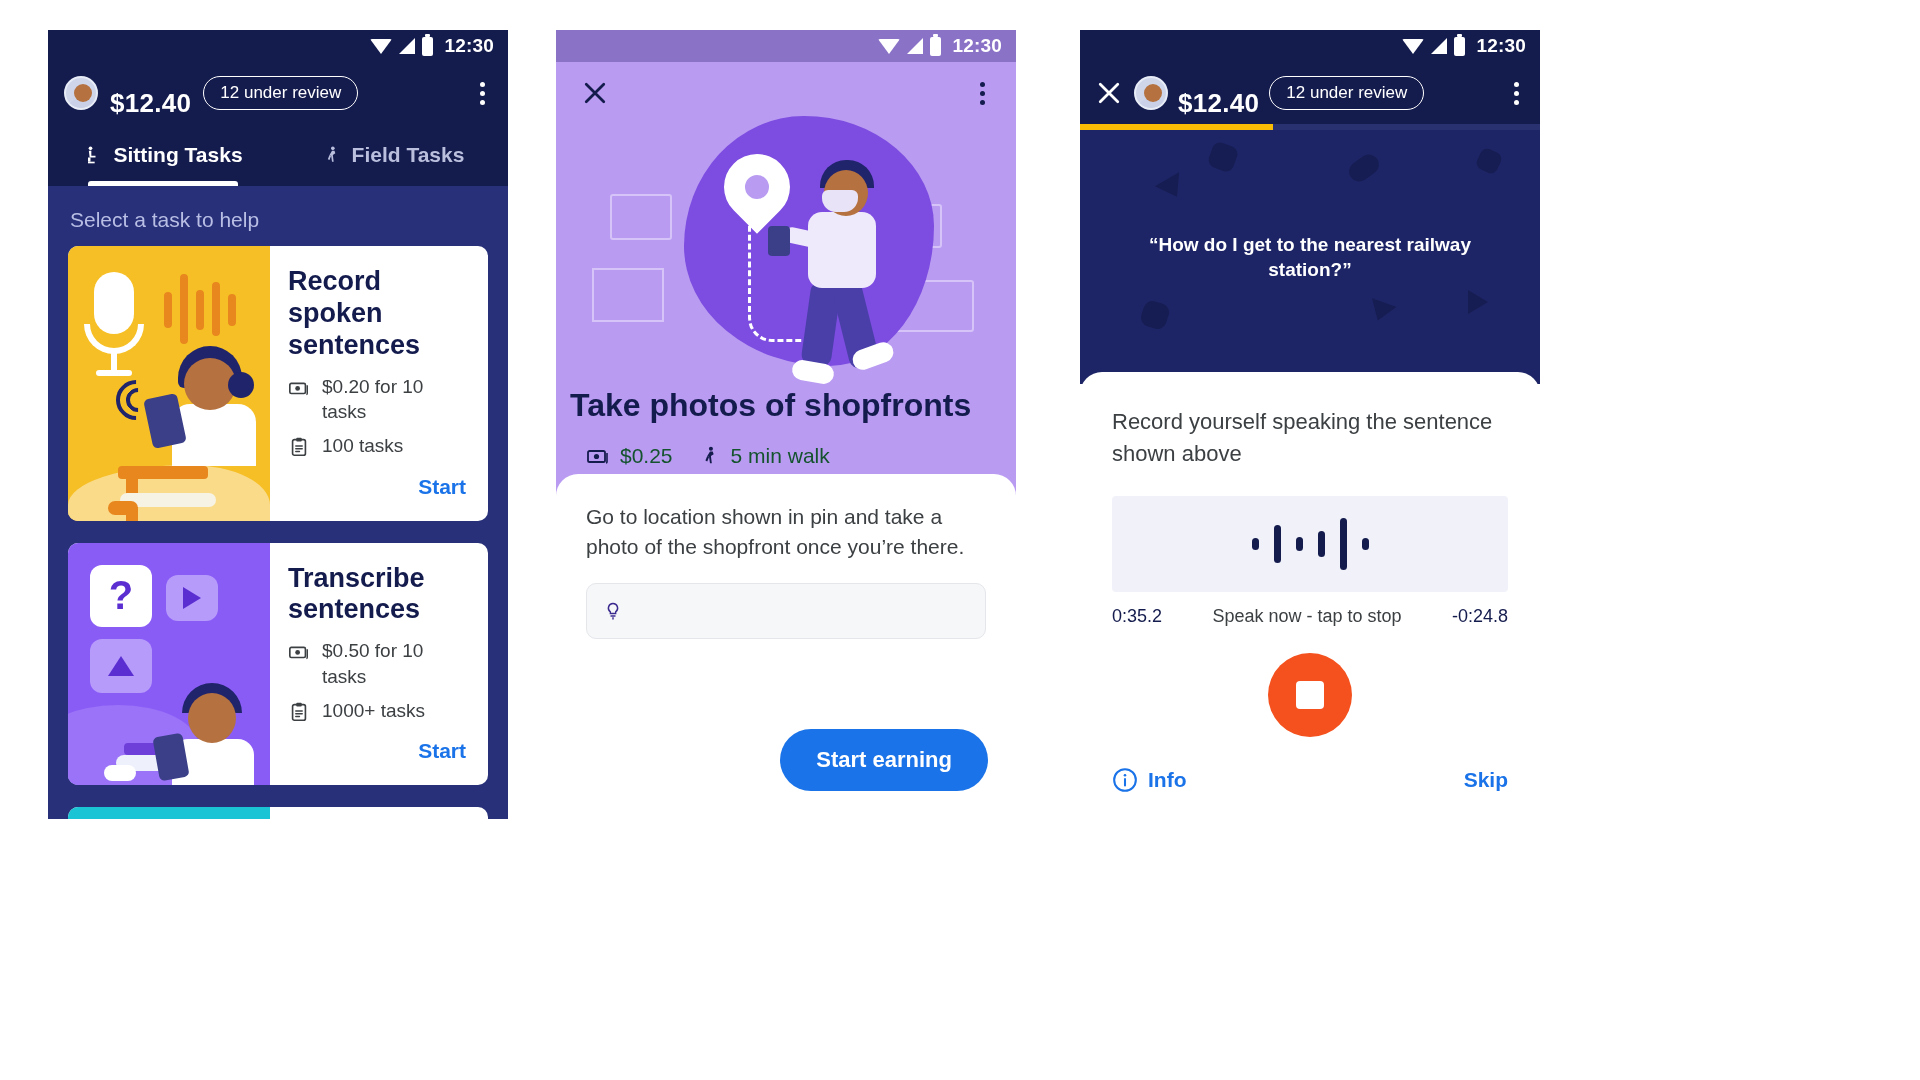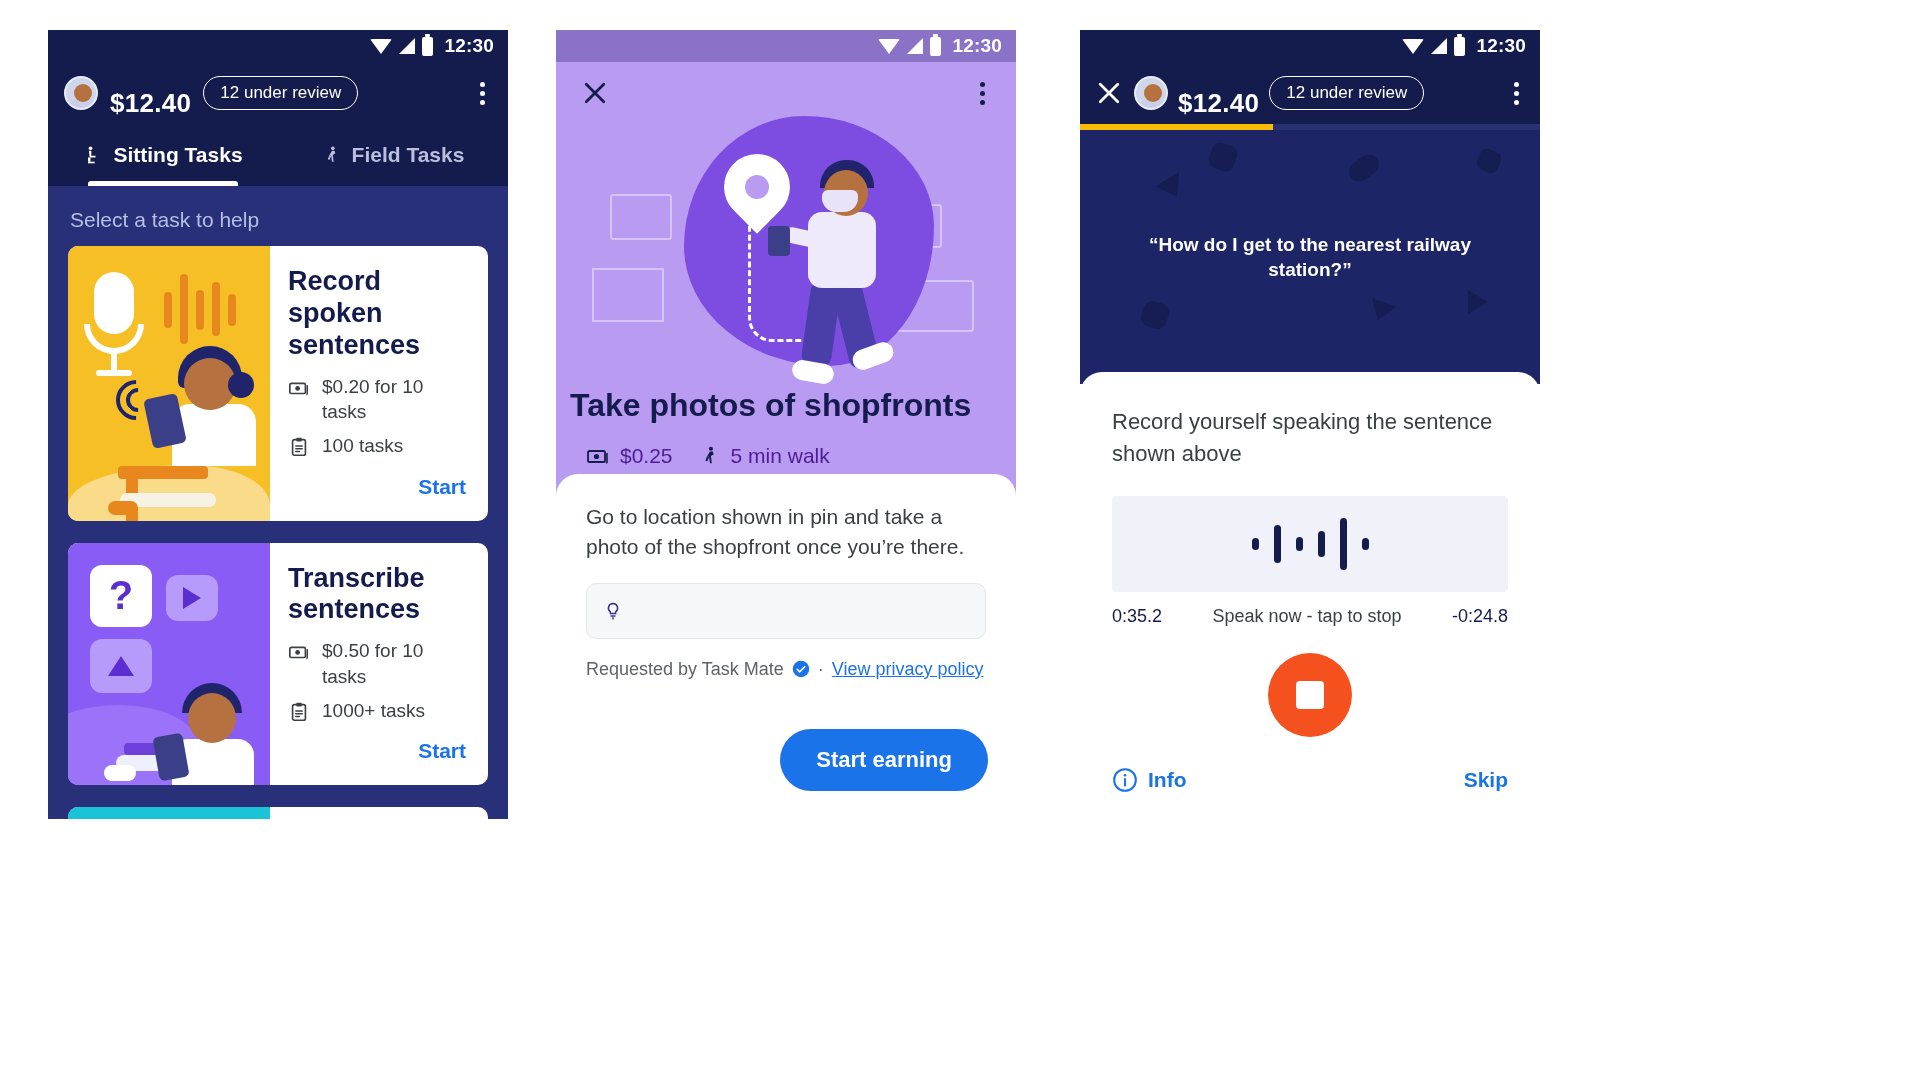--- a/index.html
+++ b/index.html
@@ -199,21 +199,21 @@
   }
   .p2-topbar {
     display:flex; align-items:center; height:62px; padding:0 4px;
   }
   .p2-title {
     position:absolute; left:14px; bottom:78px; right:20px;
     color:#141b4d; font-size:32px; font-weight:bold;
   }
   .p2-meta {
     position:absolute; left:30px; bottom:34px; display:flex; align-items:center; gap:26px;
-    color:#4c1d95; font-size:21px;
+    color:#14532d; font-size:21px;
   }
   .p2-meta .m { display:flex; align-items:center; gap:10px; }
   .blob {
     position:absolute; left:128px; top:54px; width:250px; height:250px;
     background:#7d4ce0; border-radius: 48% 52% 42% 58% / 52% 44% 56% 48%;
   }
   .pin {
     position:absolute; left:168px; top:92px; width:66px; height:66px;
     background:#ffffff; border-radius:50% 50% 50% 0; transform:rotate(-45deg);
   }
@@ -506,29 +506,20 @@
     <div class="p2-sheet">
       <div class="p2-desc">Go to location shown in pin and take a photo of the shopfront once you’re there.</div>
 
       <div class="purpose-box">
         <svg class="bulb" viewBox="0 0 24 24">
           <path d="M12 3a5.5 5.5 0 0 0-3.2 10v2h6.4v-2A5.5 5.5 0 0 0 12 3z" fill="none" stroke="#3c2b8f" stroke-width="1.7"></path>
           <path d="M9.6 18h4.8M12 20v1.5" stroke="#3c2b8f" stroke-width="1.7" stroke-linecap="round"></path>
         </svg>
       </div>
 
-      <div class="requested">
-        <span>Requested by Task Mate</span>
-        <svg class="verified" viewBox="0 0 24 24">
-          <circle cx="12" cy="12" r="11" fill="#1a73e8"></circle>
-          <path d="M7 12.5l3.2 3.2L17 9" stroke="#fff" stroke-width="2.2" fill="none" stroke-linecap="round"></path>
-        </svg>
-        <span>·</span>
-        <span class="priv-link">View privacy policy</span>
-      </div>
 
       <button class="cta">Start earning</button>
     </div>
   </div>
 
   <div class="phone phone-3 col">
 
     <div class="statusbar sb-dark">
       <span class="wifi"></span>
       <span class="signal"></span>

